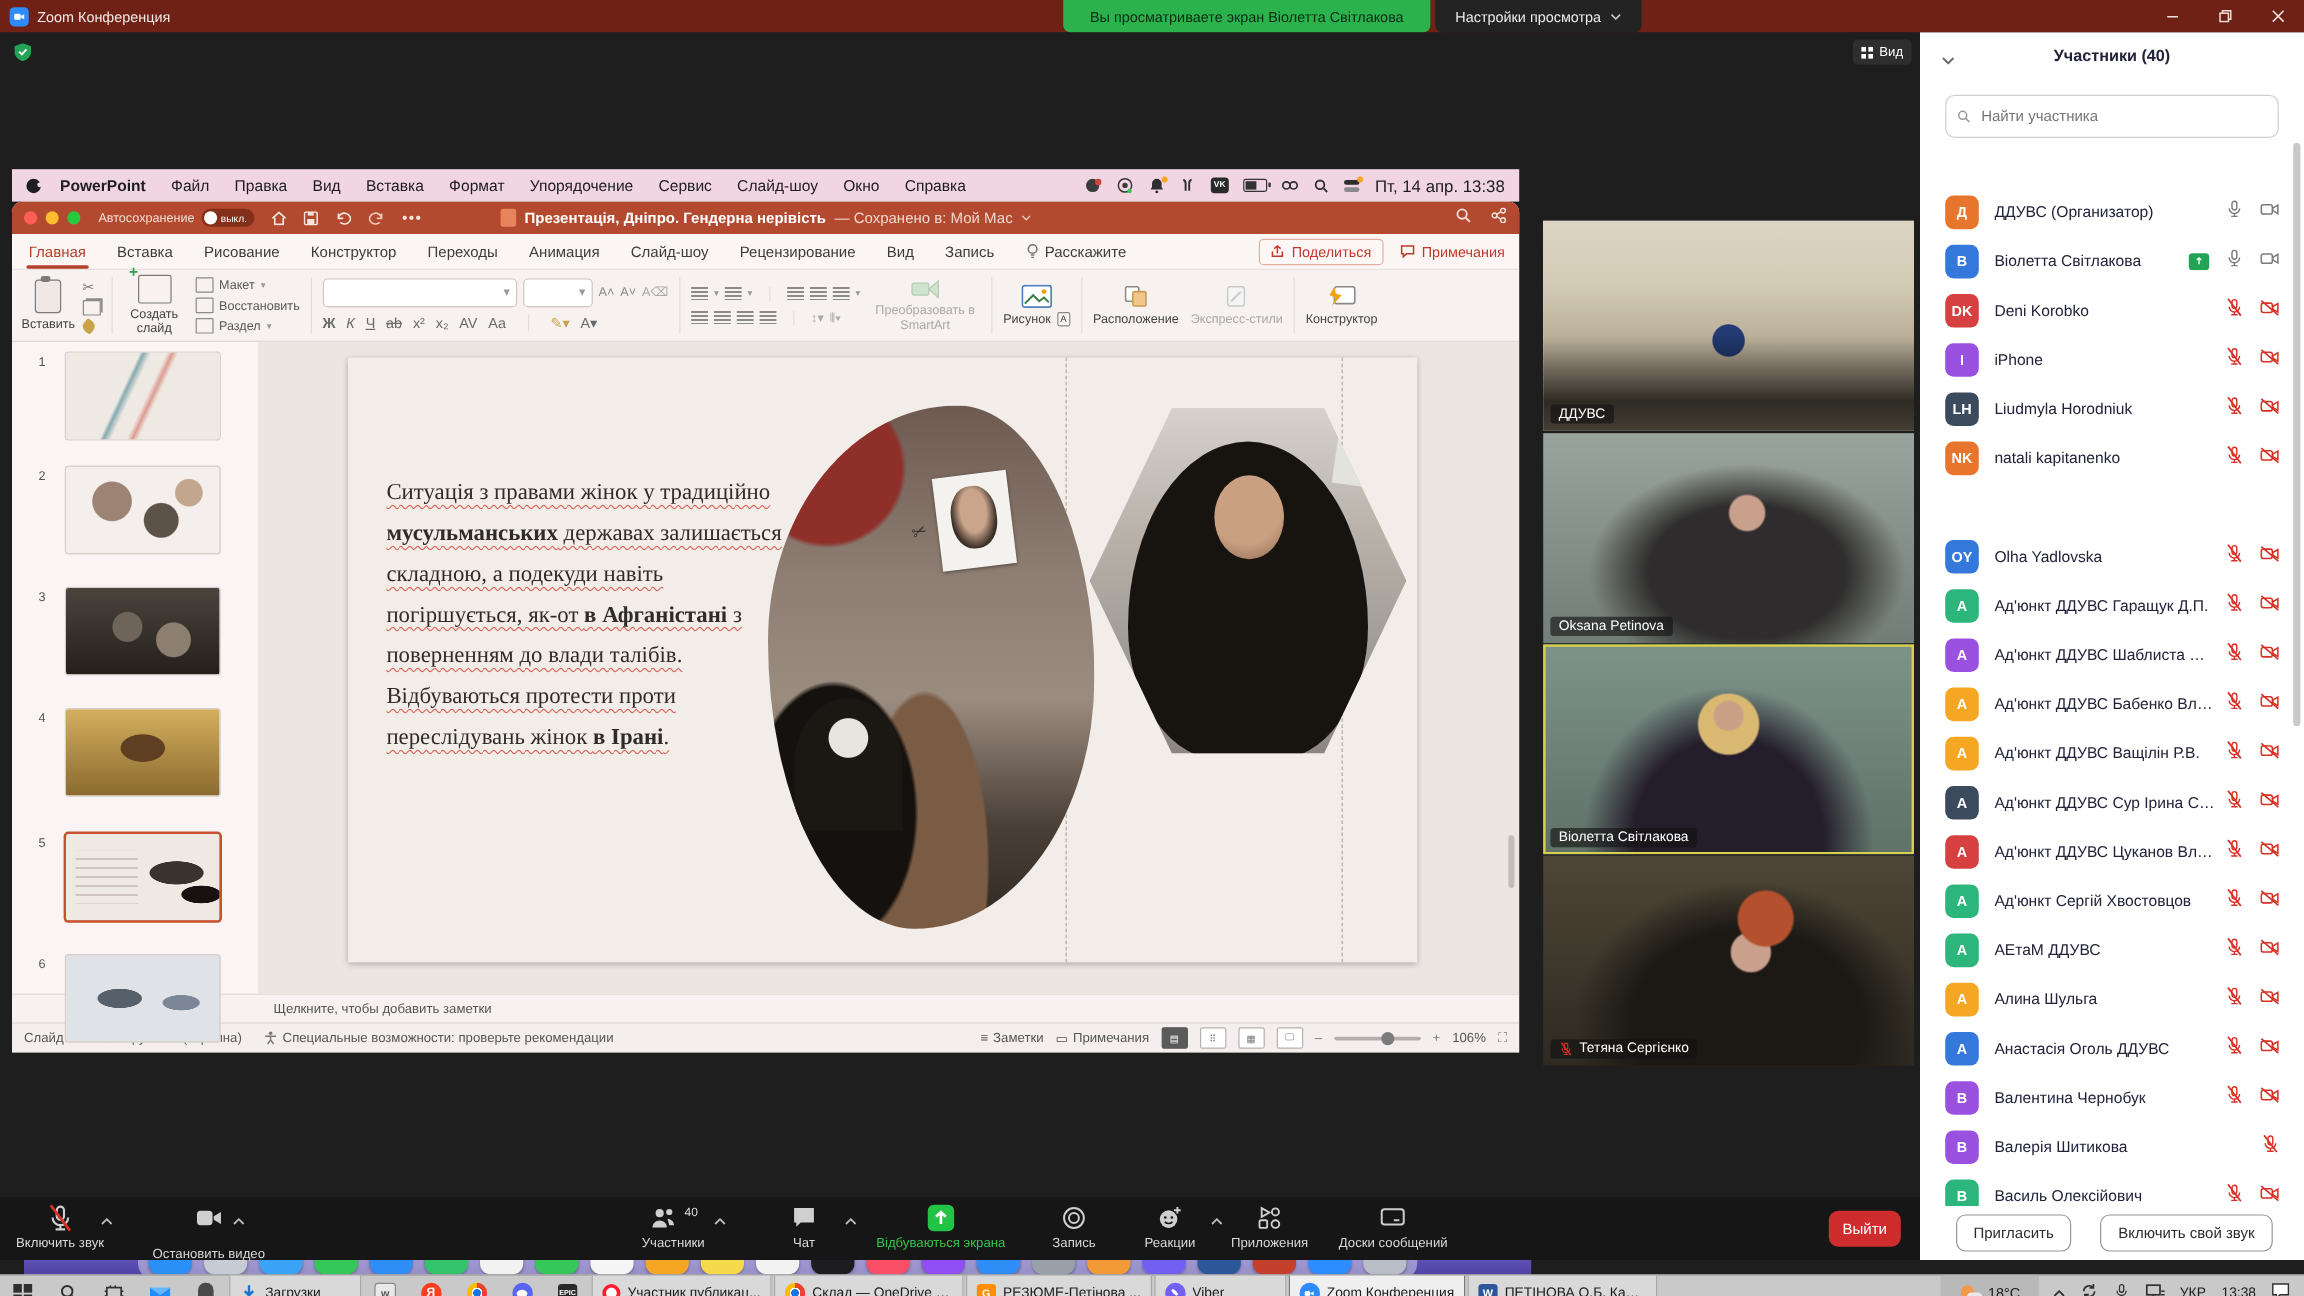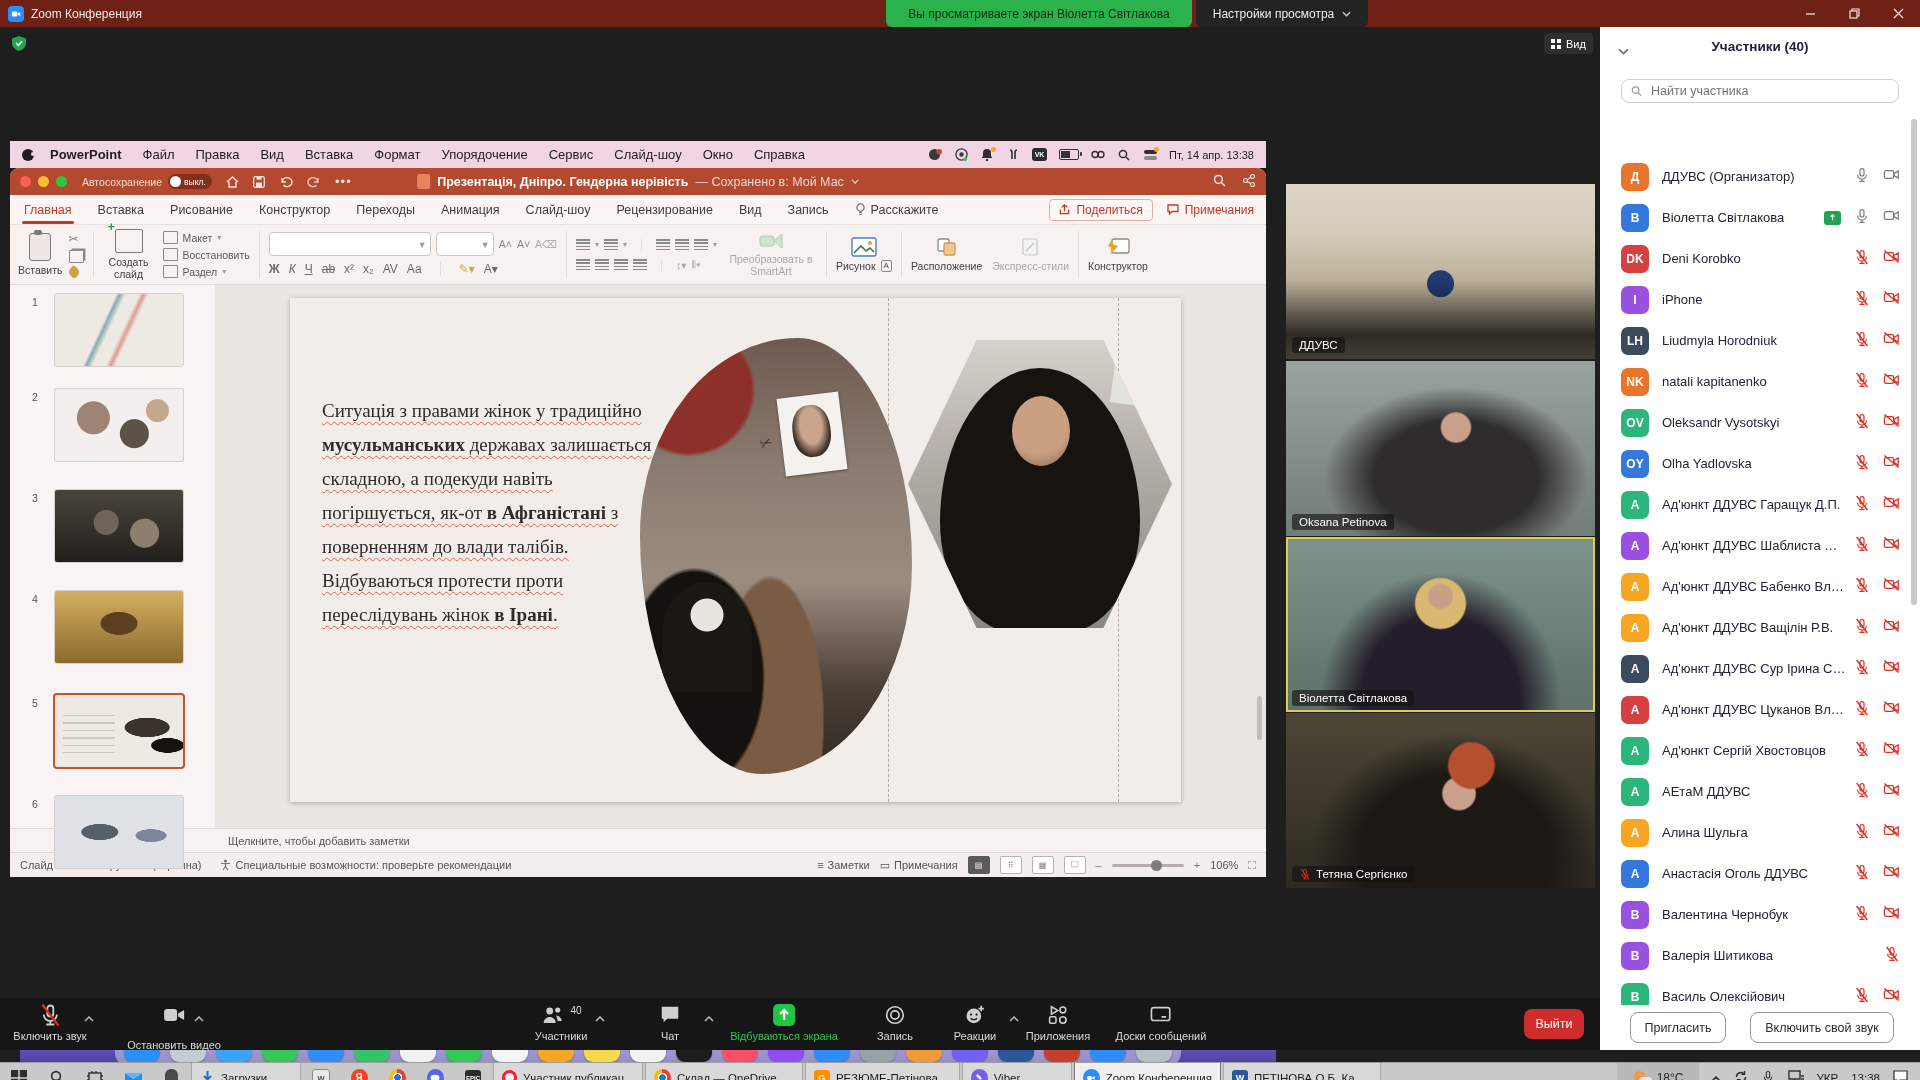--- a/index.html
+++ b/index.html
@@ -30,21 +30,21 @@
   .menubar .mi{margin-right:21px;white-space:nowrap;}
   .menubar .mi.b{font-weight:bold;}
   .mb-right{margin-left:auto;display:flex;align-items:center;gap:12px;}
   .mb-ic{width:14px;height:12px;display:flex;align-items:center;justify-content:center;position:relative;}
   .dot-o:after{content:"";position:absolute;width:5px;height:5px;border-radius:50%;background:#f5a623;right:-2px;top:-2px;}
   .vkbadge{width:15px;height:13px;background:#2b2b2b;border-radius:3px;color:#fff;font-size:7px;font-weight:bold;
            display:flex;align-items:center;justify-content:center;}
   .batt{width:18px;height:9px;border:1.3px solid #333;border-radius:2px;position:relative;}
   .batt:before{content:"";position:absolute;left:1px;top:1px;bottom:1px;width:9px;background:#333;}
   .batt:after{content:"";position:absolute;right:-4px;top:2px;width:2px;height:4px;background:#333;border-radius:1px;}
-  .clock{font-size:11px;white-space:nowrap;}
+  .clock{font-size:14px;white-space:nowrap;}
   
   .ppt{left:0;top:27px;width:1256px;height:709px;background:#fbf6f5;border-radius:9px 9px 0 0;overflow:hidden;}
   .ptitle{left:0;top:0;width:1256px;height:27px;background:#b3492e;display:flex;align-items:center;padding:0 10px;box-sizing:border-box;}
   .tl{width:11px;height:11px;border-radius:50%;margin-right:7px;}
   .autosave{color:#f4ddd4;font-size:10.5px;margin:0 6px 0 8px;}
   .toggle{width:40px;height:15px;border-radius:8px;background:#832f1a;display:flex;align-items:center;gap:3px;padding:0 2px;}
   .knob{width:11px;height:11px;border-radius:50%;background:#fff;}
   .toggle span{color:#fff;font-size:8.5px;}
   .pt-ic{color:#f6e4dd;margin-left:14px;display:flex;align-items:center;}
   .pt-center{position:absolute;left:50%;transform:translateX(-50%);display:flex;align-items:center;gap:7px;white-space:nowrap;}
@@ -142,21 +142,21 @@
   .v-hall{background:radial-gradient(circle at 50% 57%,#2b4a9e 0 13px,#e8e3d7 14px),linear-gradient(180deg,#f2efe8 0%,#e9e4d8 30%,#cdc6b6 55%,#6b665e 74%,#33302b 86%,#4a453e 100%);background-blend-mode:multiply;}
   .v-oksana{background:radial-gradient(circle at 55% 38%,#c9a08c 0 7%,transparent 8%),radial-gradient(ellipse at 55% 66%,#2e2c2c 0 34%,transparent 55%),linear-gradient(#9aa49e,#737d77);}
   .v-violetta{background:radial-gradient(circle at 50% 34%,#c9a085 0 6%,transparent 7%),radial-gradient(circle at 50% 38%,#d9b972 0 13%,transparent 14%),radial-gradient(ellipse at 50% 92%,#241d2b 0 36%,transparent 55%),linear-gradient(#7d938a,#5f7168);}
   .v-violetta-border{box-shadow:inset 0 0 0 2px #d9d04a;}
   .v-tetiana{background:radial-gradient(circle at 60% 30%,#b5502e 0 10%,transparent 11%),radial-gradient(circle at 56% 46%,#c9a08c 0 8%,transparent 9%),radial-gradient(ellipse at 55% 80%,#1c1915 0 40%,transparent 60%),linear-gradient(#4e4636,#2e2a22);}
   
   .panel{left:1600px;top:27px;width:320px;height:1023px;background:#fff;}
   .phead{position:absolute;left:0;top:0;width:320px;height:44px;}
   .pchev{position:absolute;left:18px;top:14px;color:#6e6e76;}
   .ptitle2{position:absolute;left:0;top:12px;width:320px;text-align:center;font-weight:bold;font-size:13.5px;color:#22223a;}
-  .searchbox{position:absolute;left:21px;top:52px;width:278px;height:24px;border:1px solid #d0d0d0;border-radius:8px;
+  .searchbox{position:absolute;left:21px;top:52px;width:278px;height:36px;border:1px solid #d0d0d0;border-radius:8px;
         display:flex;align-items:center;gap:7px;padding:0 9px;box-sizing:border-box;}
   .searchbox input{border:none;outline:none;font-size:12.5px;color:#333;width:100%;font-family:"Liberation Sans",sans-serif;background:transparent;}
   .plist{position:absolute;left:0;top:88px;width:310px;height:890px;overflow:hidden;}
   .prow{position:absolute;left:0;width:310px;height:41px;display:flex;align-items:center;padding:0 10px 0 21px;box-sizing:border-box;}
   .pav{width:28px;height:28px;border-radius:7px;color:#fff;font-size:12px;font-weight:bold;
         display:flex;align-items:center;justify-content:center;margin-right:13px;flex:none;}
   .pname{font-size:13px;color:#22223a;white-space:nowrap;overflow:hidden;text-overflow:ellipsis;flex:1;}
   .picons{display:flex;align-items:center;gap:13px;margin-left:8px;}
   .sharebadge{width:17px;height:14px;background:#23a455;border-radius:3px;display:flex;align-items:center;justify-content:center;}
   .pscroll{position:absolute;left:311px;top:92px;width:6px;height:486px;background:#c9c9c9;border-radius:3px;}
@@ -790,37 +790,20 @@
                 <path d="M12 18v3.5M8 21.5h8" stroke="#d93025" stroke-width="1.8" fill="none"></path>
                 <line x1="4" y1="1.5" x2="20" y2="22.5" stroke="#d93025" stroke-width="2.2"></line>
               </svg></span>
             <span><svg width="17" height="17" viewBox="0 0 24 24">
                 <rect x="2" y="6.5" width="13" height="11" rx="2.5" fill="none" stroke="#d93025" stroke-width="1.8"></rect>
                 <path d="M15.5 10.5l6-3.5v10l-6-3.5z" fill="none" stroke="#d93025" stroke-width="1.8"></path>
                 <line x1="2" y1="3.5" x2="22" y2="20.5" stroke="#d93025" stroke-width="2"></line>
               </svg></span>
           </div>
         </div>
-        <div class="prow" style="top: 287px;">
-          <div class="pav" style="background: rgb(45, 182, 124);">OV</div>
-          <div class="pname">Oleksandr Vysotskyi</div>
-          <div class="picons">
-            <span><svg width="16" height="16" viewBox="0 0 24 24">
-                <rect x="9" y="2.5" width="6" height="11" rx="3" fill="none" stroke="#d93025" stroke-width="1.8"></rect>
-                <path d="M5.5 11.5a6.5 6.5 0 0 0 13 0" stroke="#d93025" stroke-width="1.8" fill="none"></path>
-                <path d="M12 18v3.5M8 21.5h8" stroke="#d93025" stroke-width="1.8" fill="none"></path>
-                <line x1="4" y1="1.5" x2="20" y2="22.5" stroke="#d93025" stroke-width="2.2"></line>
-              </svg></span>
-            <span><svg width="17" height="17" viewBox="0 0 24 24">
-                <rect x="2" y="6.5" width="13" height="11" rx="2.5" fill="none" stroke="#d93025" stroke-width="1.8"></rect>
-                <path d="M15.5 10.5l6-3.5v10l-6-3.5z" fill="none" stroke="#d93025" stroke-width="1.8"></path>
-                <line x1="2" y1="3.5" x2="22" y2="20.5" stroke="#d93025" stroke-width="2"></line>
-              </svg></span>
-          </div>
-        </div>
         <div class="prow" style="top: 328px;">
           <div class="pav" style="background: rgb(52, 120, 219);">OY</div>
           <div class="pname">Olha Yadlovska</div>
           <div class="picons">
             <span><svg width="16" height="16" viewBox="0 0 24 24">
                 <rect x="9" y="2.5" width="6" height="11" rx="3" fill="none" stroke="#d93025" stroke-width="1.8"></rect>
                 <path d="M5.5 11.5a6.5 6.5 0 0 0 13 0" stroke="#d93025" stroke-width="1.8" fill="none"></path>
                 <path d="M12 18v3.5M8 21.5h8" stroke="#d93025" stroke-width="1.8" fill="none"></path>
                 <line x1="4" y1="1.5" x2="20" y2="22.5" stroke="#d93025" stroke-width="2.2"></line>
               </svg></span>

